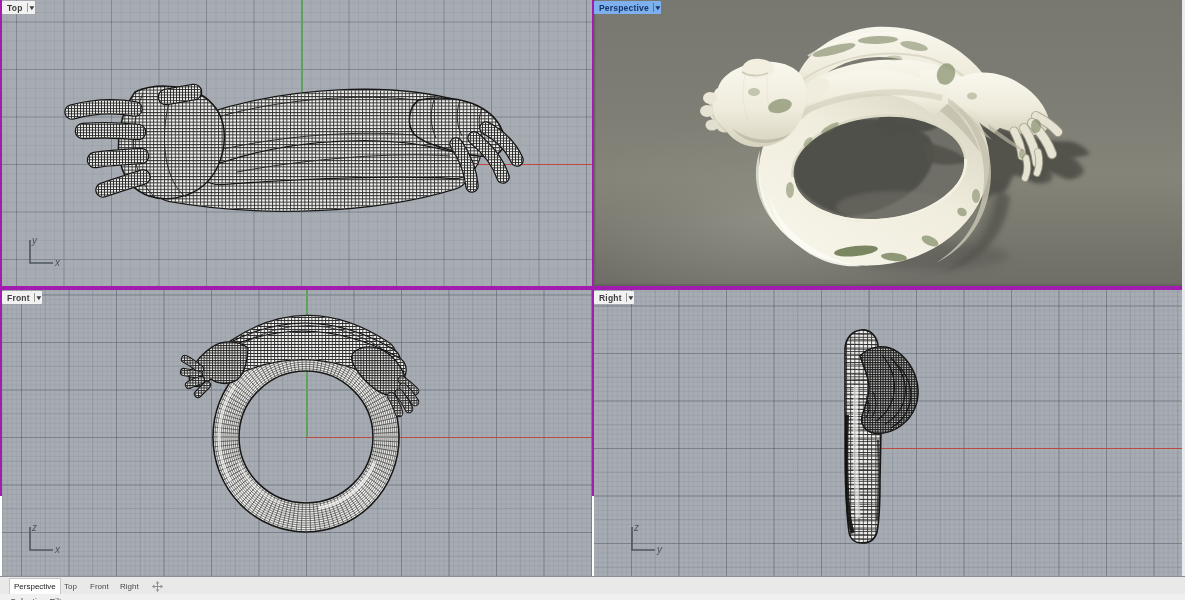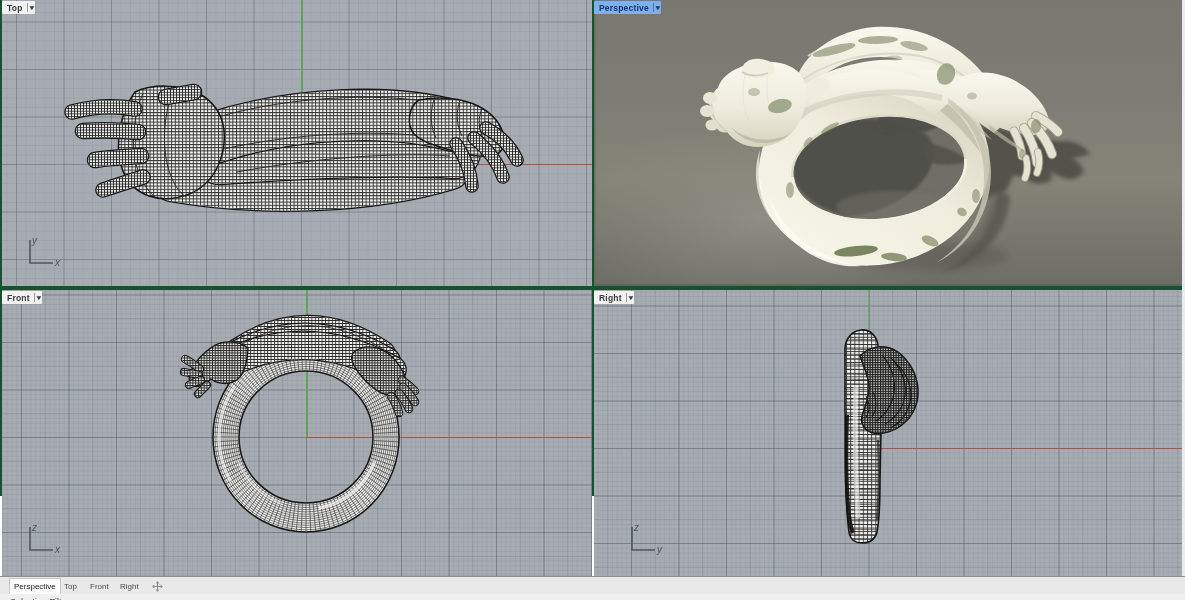--- a/index.html
+++ b/index.html
@@ -1,13 +1,13 @@
 <!DOCTYPE html>
 <html><head><meta charset="utf-8"><style>html,body{margin:0;padding:0}*{box-sizing:border-box}body{width:1185px;height:600px;overflow:hidden;font-family:"Liberation Sans",sans-serif}.vp{position:absolute;overflow:hidden;background-color:#a7acb3}</style></head><body>
-<div style="position:relative;width:1185px;height:496px;background:#14532d">
+<div style="position:relative;width:1185px;height:496px;background:#a21caf">
     <svg width="0" height="0" style="position:absolute">
       <defs>
         <pattern id="meshT" width="3.6" height="3.2" patternUnits="userSpaceOnUse">
           <path d="M0,0.5H3.6M0.5,0V3.2" stroke="#2e2e2e" stroke-width="0.9" fill="none"></path>
         </pattern>
         <pattern id="meshTD" width="3.0" height="2.7" patternUnits="userSpaceOnUse">
           <path d="M0,0.5H3M0.5,0V2.7" stroke="#262626" stroke-width="0.9" fill="none"></path>
         </pattern>
         <pattern id="meshF" width="3.4" height="3.0" patternUnits="userSpaceOnUse">
           <path d="M0,0.5H3.4M0.5,0V3" stroke="#2e2e2e" stroke-width="0.9" fill="none"></path>

